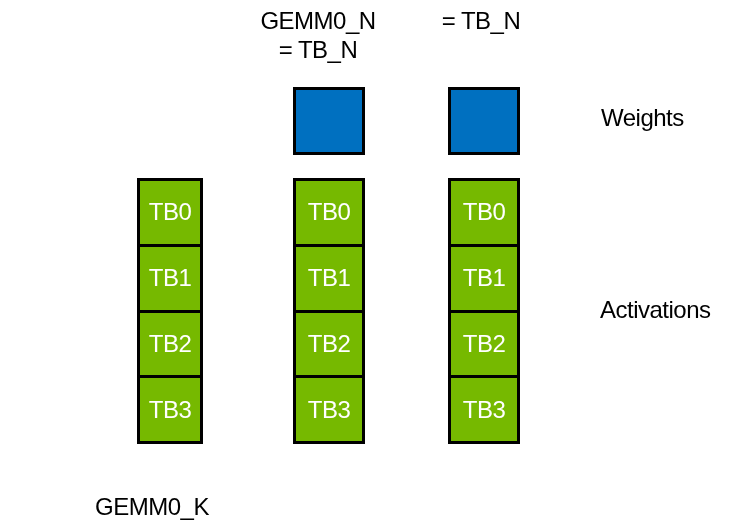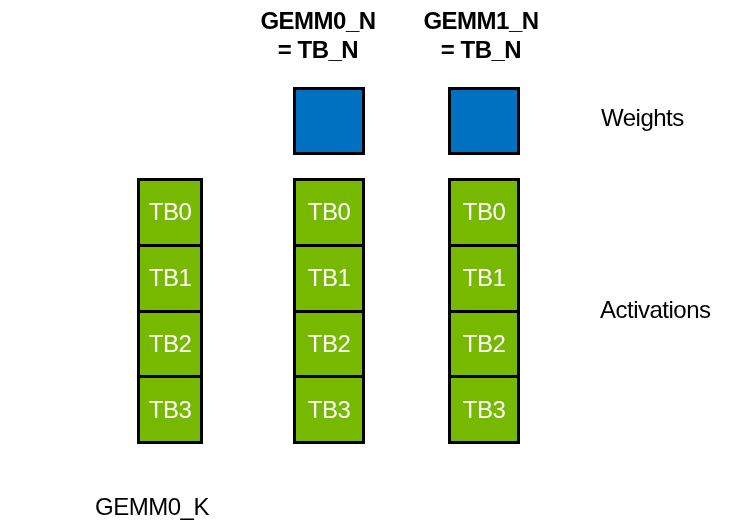--- a/index.html
+++ b/index.html
@@ -25,21 +25,20 @@
   .label.centered { transform: translateX(-50%); text-align: center; margin-top: 12px; }
   .top-label {
     position: absolute;
     top: 6px;
     transform: translateX(-50%);
     text-align: center;
     font-size: 24px;
     letter-spacing: -0.5px;
     line-height: 29px;
     white-space: nowrap;
-    font-weight: bold;
   }
   .top-label-1 { left: 318px; }
   .top-label-2 { left: 481px; }
   .weight-block {
     position: absolute;
     top: 87px;
     width: 72px;
     height: 68px;
     box-sizing: border-box;
     background: var(--weights-fill, #0070C0);
@@ -79,21 +78,20 @@
 </head>
 <body>
 
 <div class="canvas">
 
   <div class="top-label top-label-1">
     <div>GEMM0_N</div>
     <div>= TB_N</div>
   </div>
   <div class="top-label top-label-2">
-    <div>GEMM1_N</div>
     <div>= TB_N</div>
   </div>
 
   <div class="weight-block weight-1"></div>
   <div class="weight-block weight-2"></div>
 
   <div class="tb-col tb-col-1">
     <div class="tb-cell">TB0</div>
     <div class="tb-cell">TB1</div>
     <div class="tb-cell">TB2</div>

